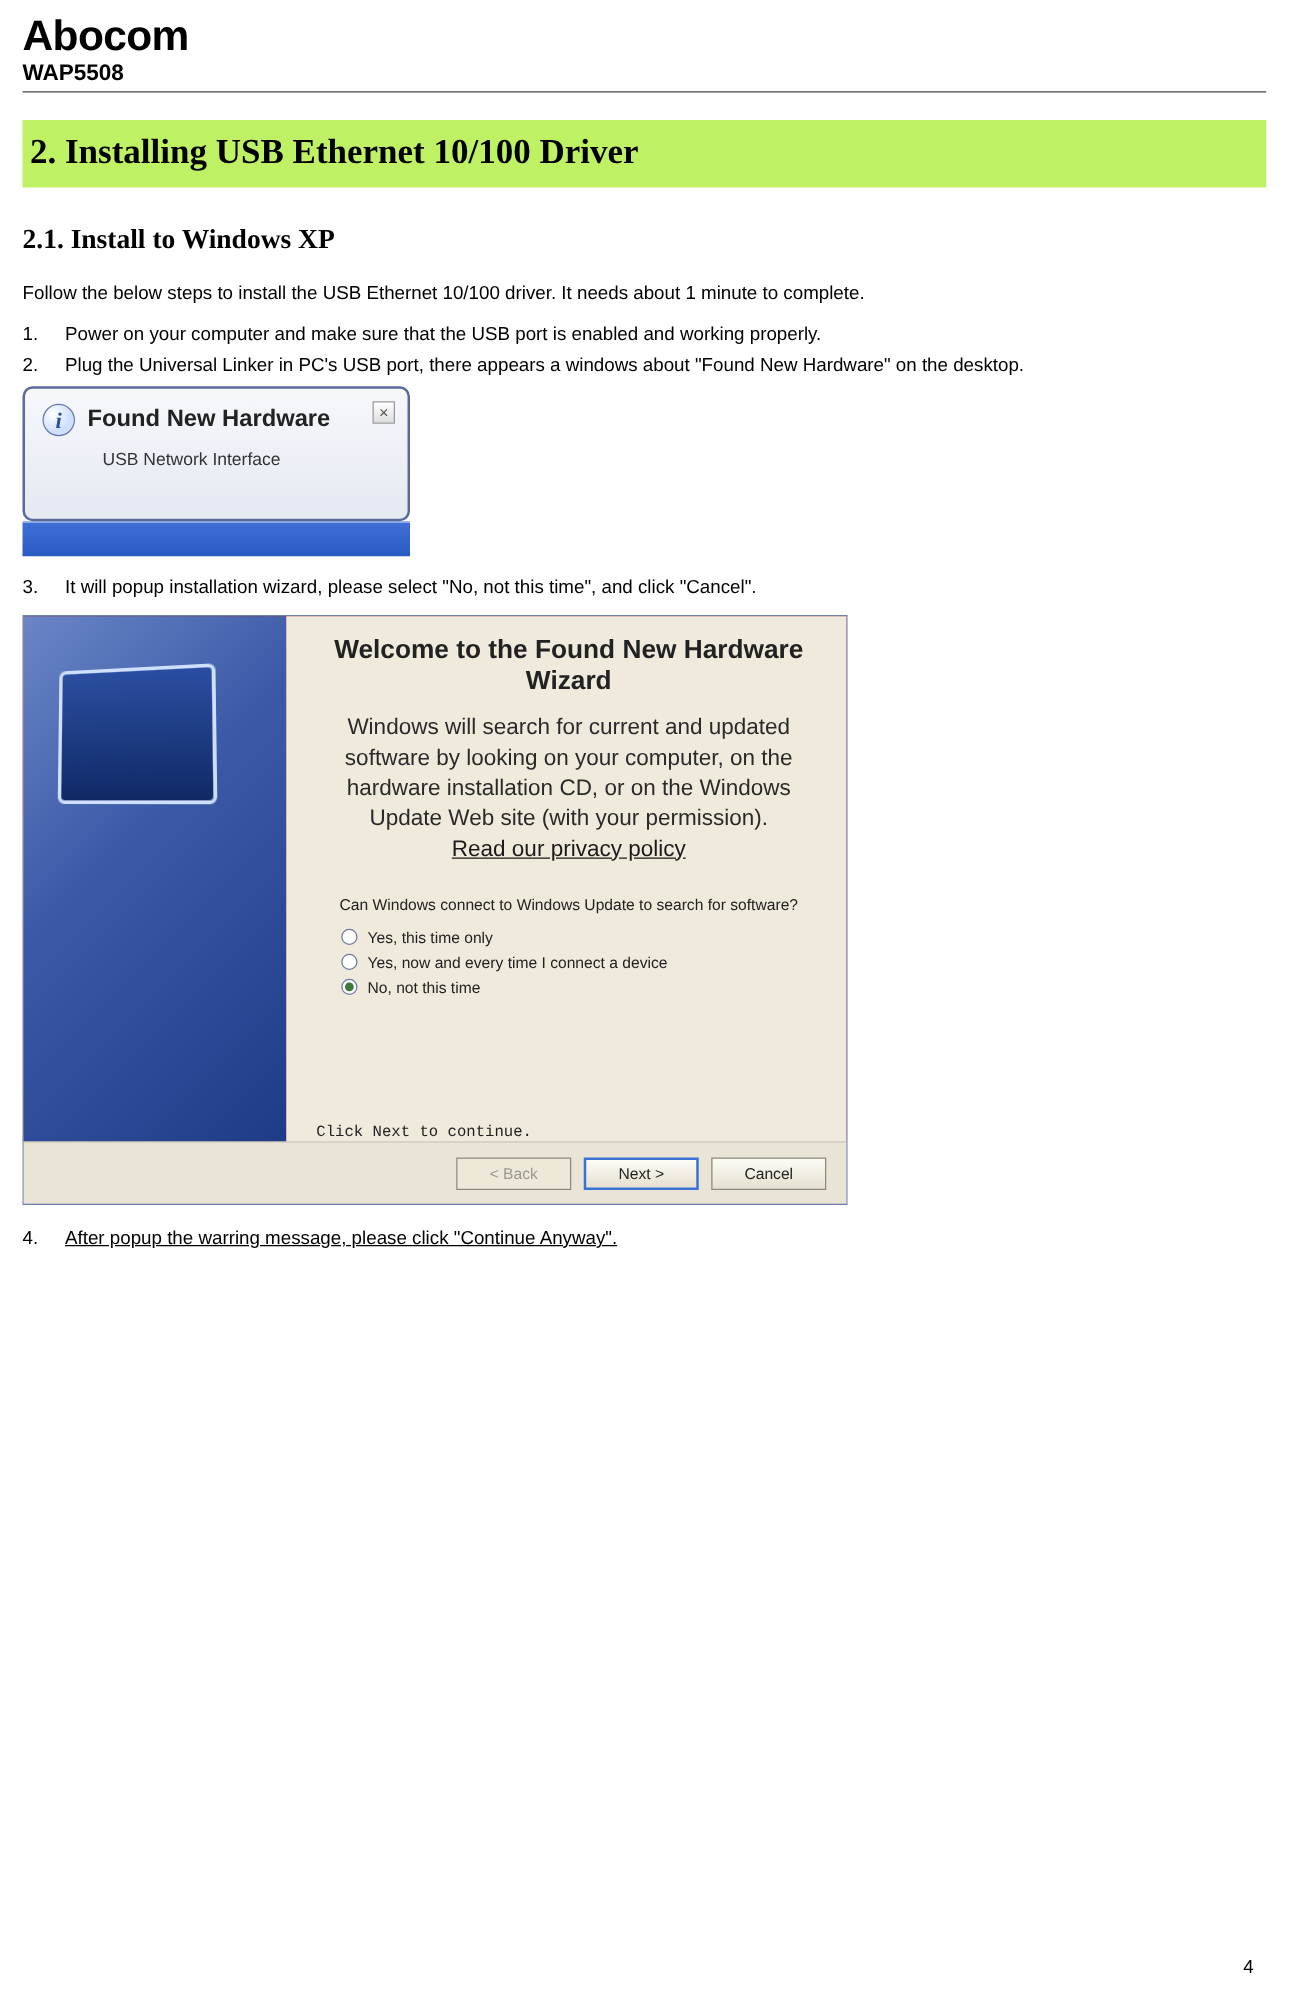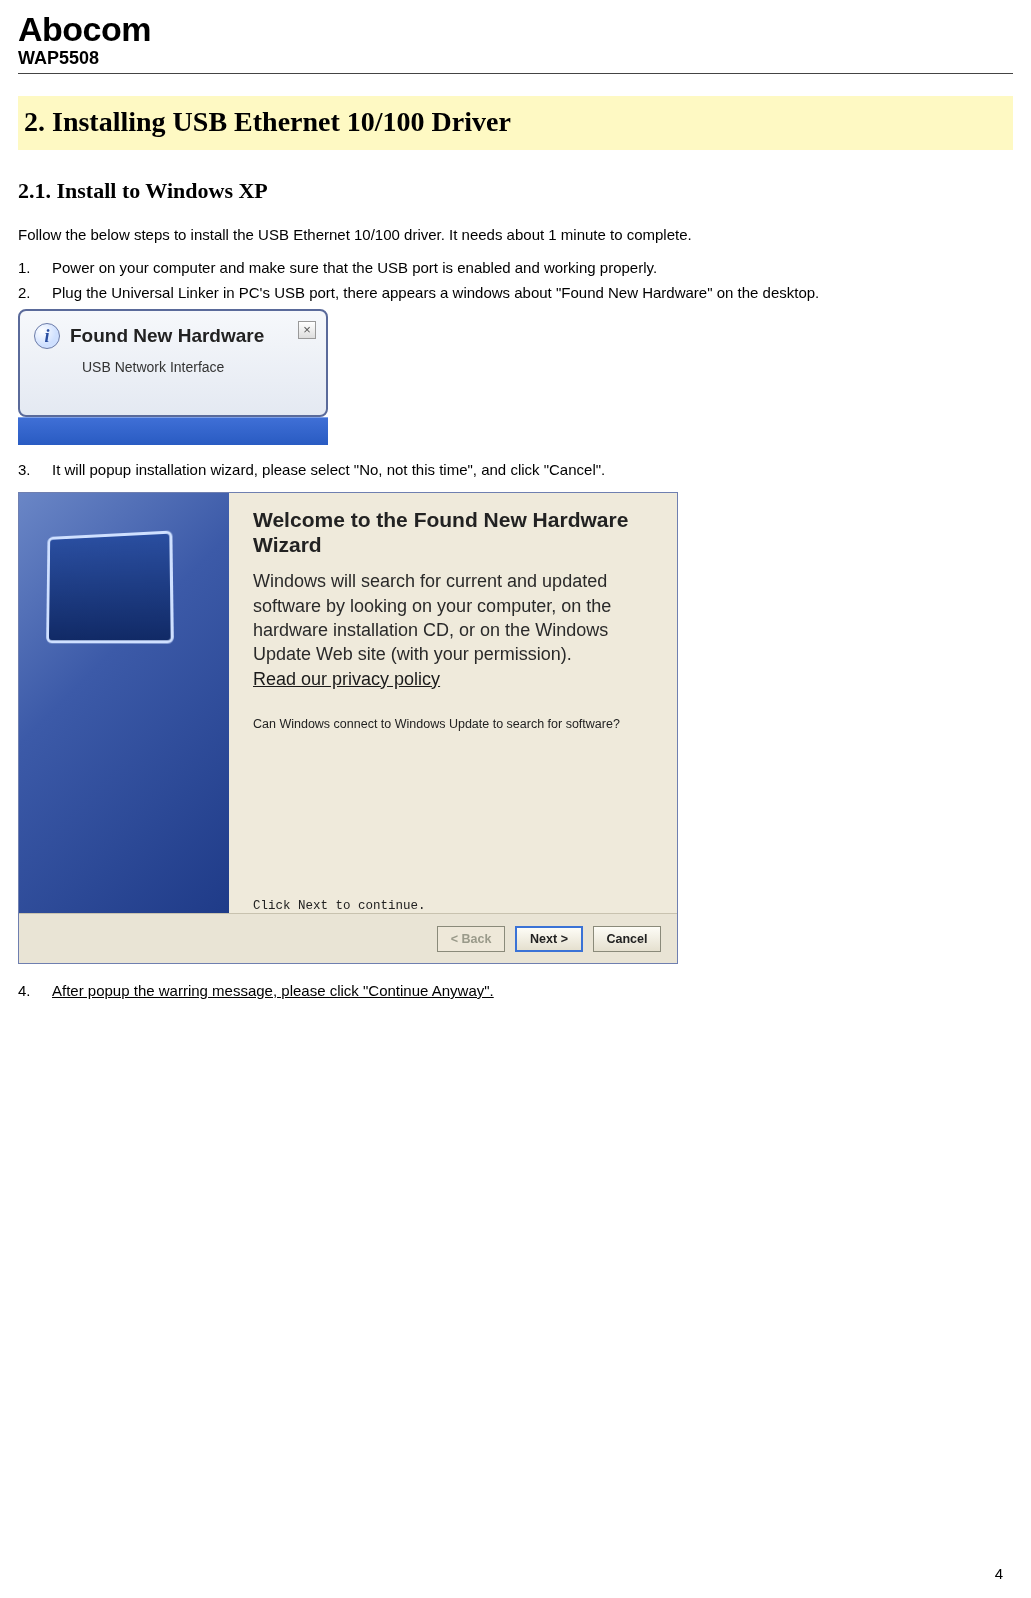--- a/index.html
+++ b/index.html
@@ -10,21 +10,21 @@
       color: #000;
       width: 1031px;
       min-height: 1598px;
       position: relative;
       padding: 12px 18px 18px 18px;
     }
     .brand { font-family: "Arial Black", Arial, sans-serif; font-weight: 900; font-size: 34px; letter-spacing: -0.5px; line-height: 1; }
     .model { font-family: "Arial Black", Arial, sans-serif; font-weight: 900; font-size: 18px; margin-top: 2px; }
     .divider { border-top: 1px solid #444; margin-top: 4px; }
     .section-heading {
-      margin-top: 22px; background: #fef9c3; color: #000;
+      margin-top: 22px; background: #bef264; color: #000;
       font-family: "Times New Roman", Times, serif; font-size: 28px; font-weight: bold;
       padding: 10px 6px 12px 6px;
     }
     .subsection-heading {
       margin-top: 28px; font-family: "Times New Roman", Times, serif; font-size: 22px; font-weight: bold;
     }
     .paragraph { margin-top: 22px; font-size: 15px; }
     ol.steps { margin: 16px 0 0 0; padding-left: 0; list-style: none; counter-reset: step; }
     ol.steps > li { counter-increment: step; margin-bottom: 8px; font-size: 15px; position: relative; padding-left: 34px; }
     ol.steps > li::before { content: counter(step) "."; position: absolute; left: 0; top: 0; width: 24px; }
@@ -61,21 +61,21 @@
       width: 660px; margin: 14px 0 14px 0;
       border: 1px solid #6f7fb0;
       box-shadow: 0 0 0 1px #2a3a6a inset;
       font-size: 13px;
       color: #222;
     }
     .wizard-titlebar {
       height: 30px; background: linear-gradient(#4574dc, #2a56b6);
       display: flex; align-items: center; padding: 0 8px; color: #fff; font-weight: bold; font-size: 14px;
     }
-    .wizard-body { display: flex; background: #b91c1c; height: 420px; }
+    .wizard-body { display: flex; background: #b91c1c; height: 420px; text-align: center; }
     .wizard-left {
       width: 210px; background: linear-gradient(135deg, #6a86c6 0%, #3c5aa8 40%, #1f3b88 100%);
       position: relative; flex-shrink: 0;
     }
     .wizard-icon {
       position: absolute; left: 24px; top: 40px; width: 130px; height: 110px;
       border: 3px solid #cfe0ff; border-radius: 6px;
       background: linear-gradient(#2a4ea0, #112a66);
       transform: perspective(500px) rotateX(6deg) rotateY(-14deg);
     }
@@ -87,22 +87,22 @@
     .radios { margin: 12px 0 0 20px; display: flex; flex-direction: column; gap: 6px; }
     .radio-row { display: flex; align-items: center; gap: 8px; font-size: 12.5px; }
     .radio { width: 13px; height: 13px; border-radius: 50%; border: 1px solid #6d7a9c; background: #fff; position: relative; flex-shrink: 0; }
     .radio.selected::after { content: ""; position: absolute; left: 2px; top: 2px; width: 7px; height: 7px; border-radius: 50%; background: #3a7a3a; }
     .wizard-click { position: absolute; left: 24px; bottom: 0; font-size: 12.5px; font-family: Liberation Mono, monospace; }
     .wizard-footer {
       height: 50px; background: #e9e4d5; border-top: 1px solid #c8c2af;
       display: flex; justify-content: flex-end; align-items: center; gap: 10px; padding-right: 16px;
     }
     .wbtn {
-      width: 68px; height: 26px; border: 1px solid #8a8a7a; font-size: 12.5px;
-      background: linear-gradient(#fdfcf6, #e5e0cf); text-align: center; display: flex; align-items: center; justify-content: center; font-weight: bold;
+      width: 92px; height: 26px; border: 1px solid #8a8a7a; font-size: 12.5px;
+      background: linear-gradient(#fdfcf6, #e5e0cf); text-align: center; display: flex; align-items: center; justify-content: center;
     }
     .wbtn.disabled { color: #9a9a8a; background: #eee8d9; }
     .wbtn.default { border: 2px solid #3a72d6; }
 
     .page-number { position: absolute; bottom: 16px; right: 28px; font-size: 15px; }
   </style>
 </head>
 <body>
 
 <div class="brand">Abocom</div>
@@ -141,20 +141,34 @@
     <div class="wizard-left">
       <div class="wizard-icon"></div>
     </div>
     <div class="wizard-right">
       <div class="wizard-h1">Welcome to the Found New Hardware Wizard</div>
       <div class="wizard-p">
         <span>Windows will search for current and updated software by looking on your computer, on the hardware installation CD, or on the Windows Update Web site (with your permission).</span><br>
         <span class="wizard-link">Read our privacy policy</span>
       </div>
       <div class="wizard-q">Can Windows connect to Windows Update to search for software?</div>
+      <div class="radios">
+        <div class="radio-row">
+          <div class="radio"></div>
+          <span>Yes, this time only</span>
+        </div>
+        <div class="radio-row">
+          <div class="radio"></div>
+          <span>Yes, now and every time I connect a device</span>
+        </div>
+        <div class="radio-row">
+          <div class="radio selected"></div>
+          <span>No, not this time</span>
+        </div>
+      </div>
       <div class="wizard-click">Click Next to continue.</div>
     </div>
   </div>
   <div class="wizard-footer">
     <div class="wbtn disabled">&lt; Back</div>
     <div class="wbtn default">Next &gt;</div>
     <div class="wbtn">Cancel</div>
   </div>
 </div>
 

